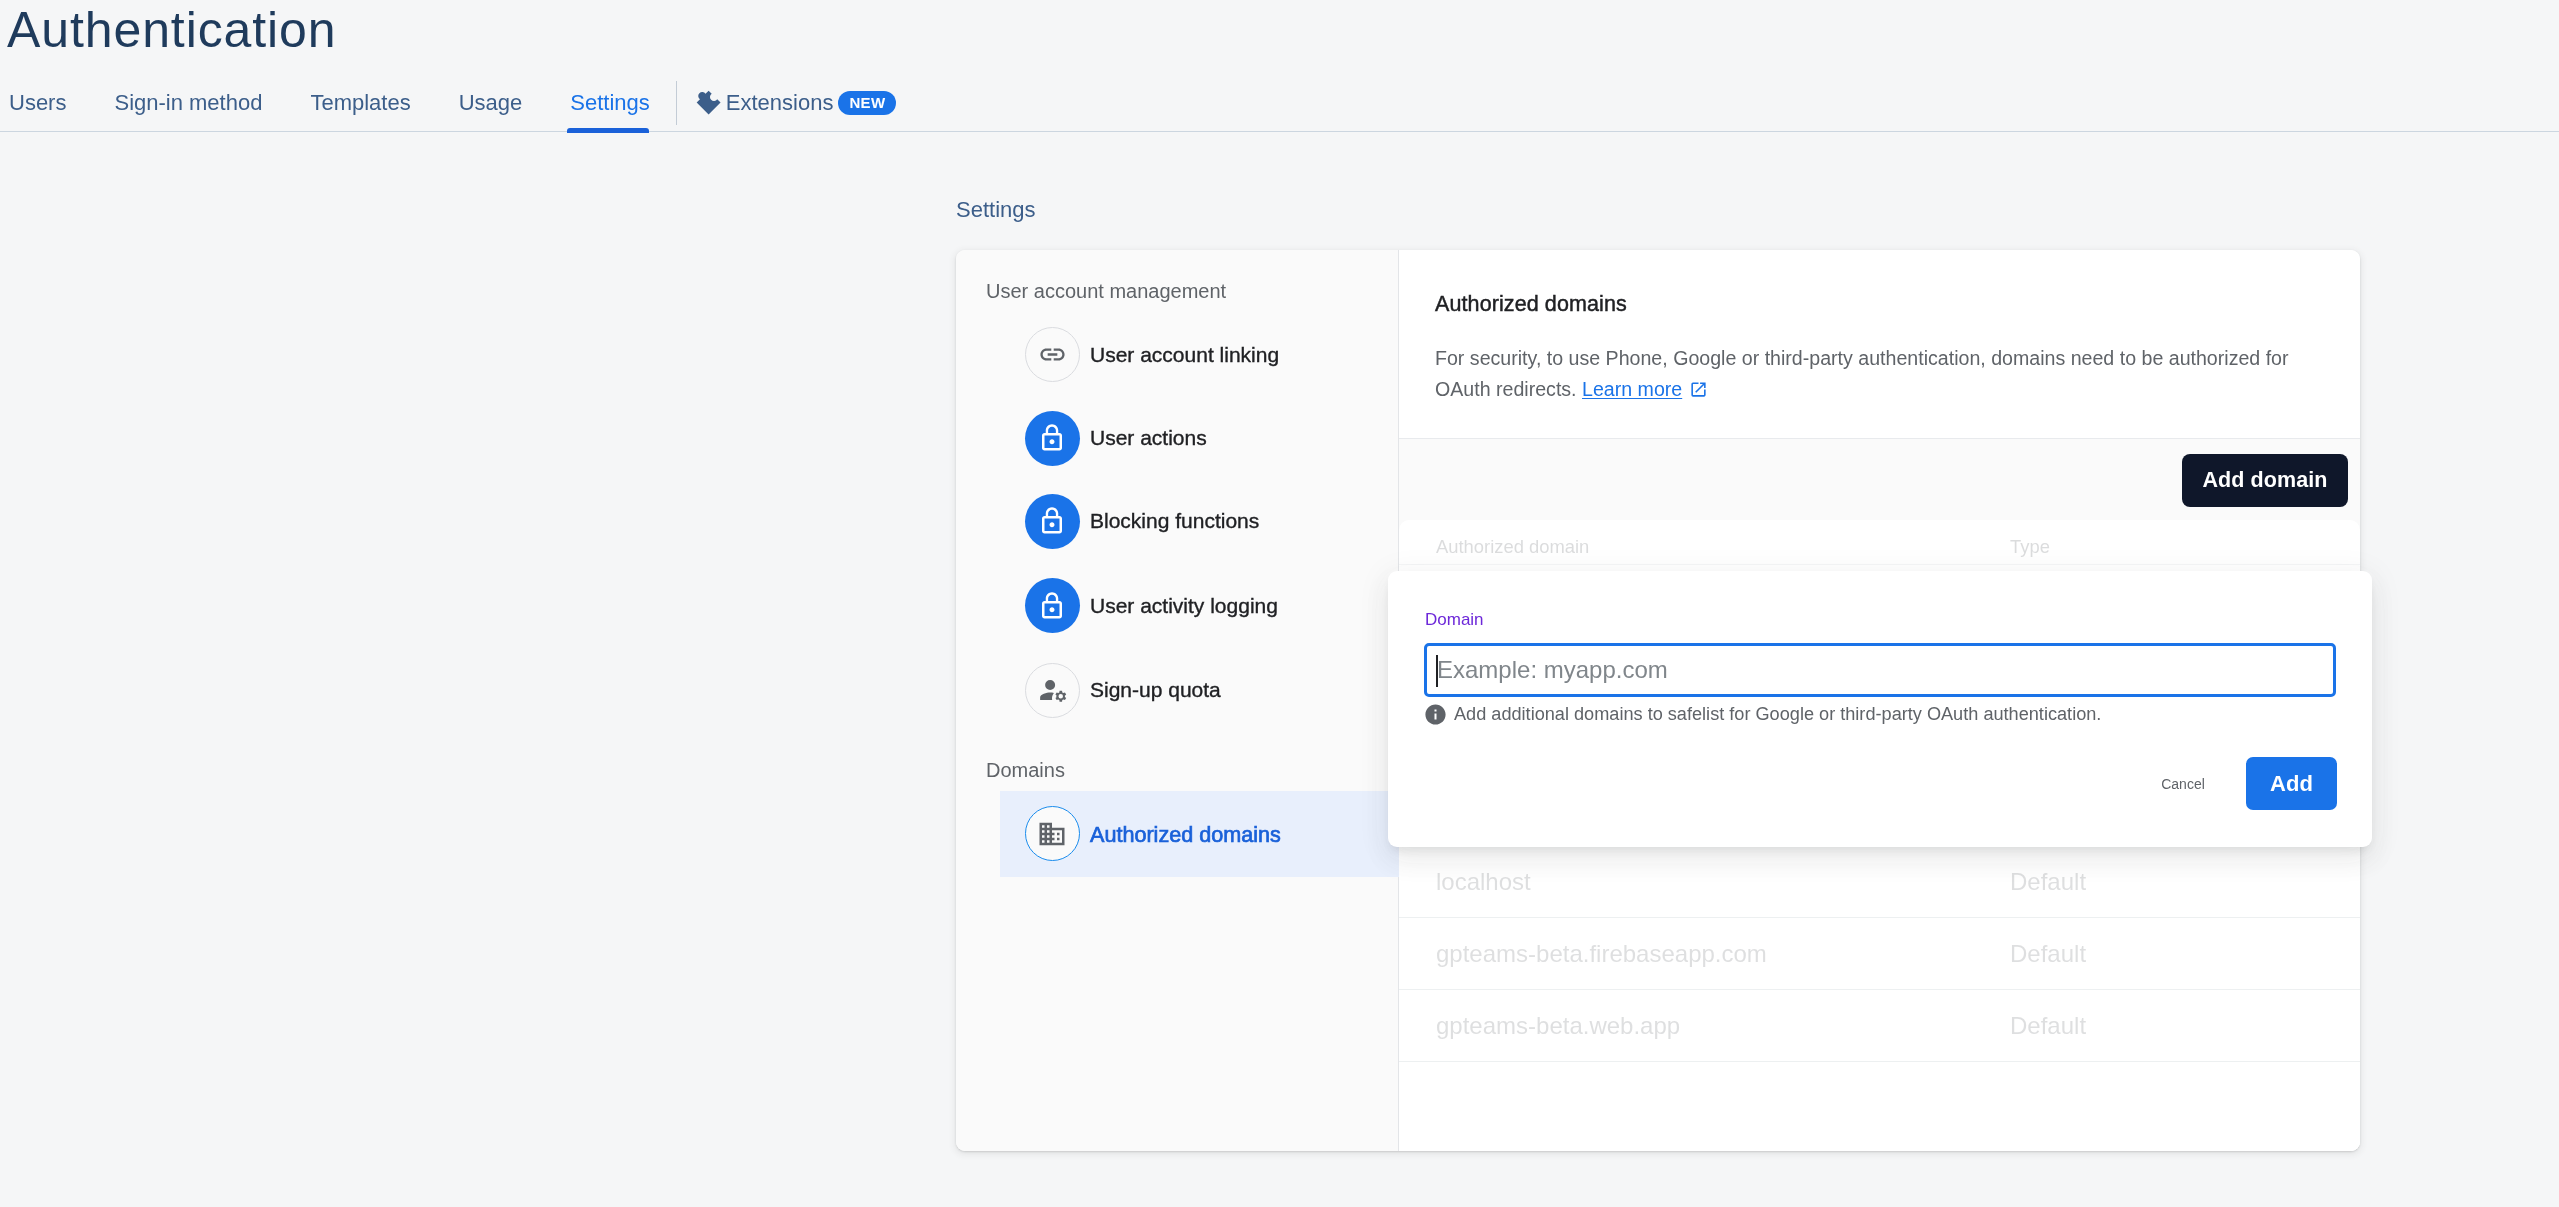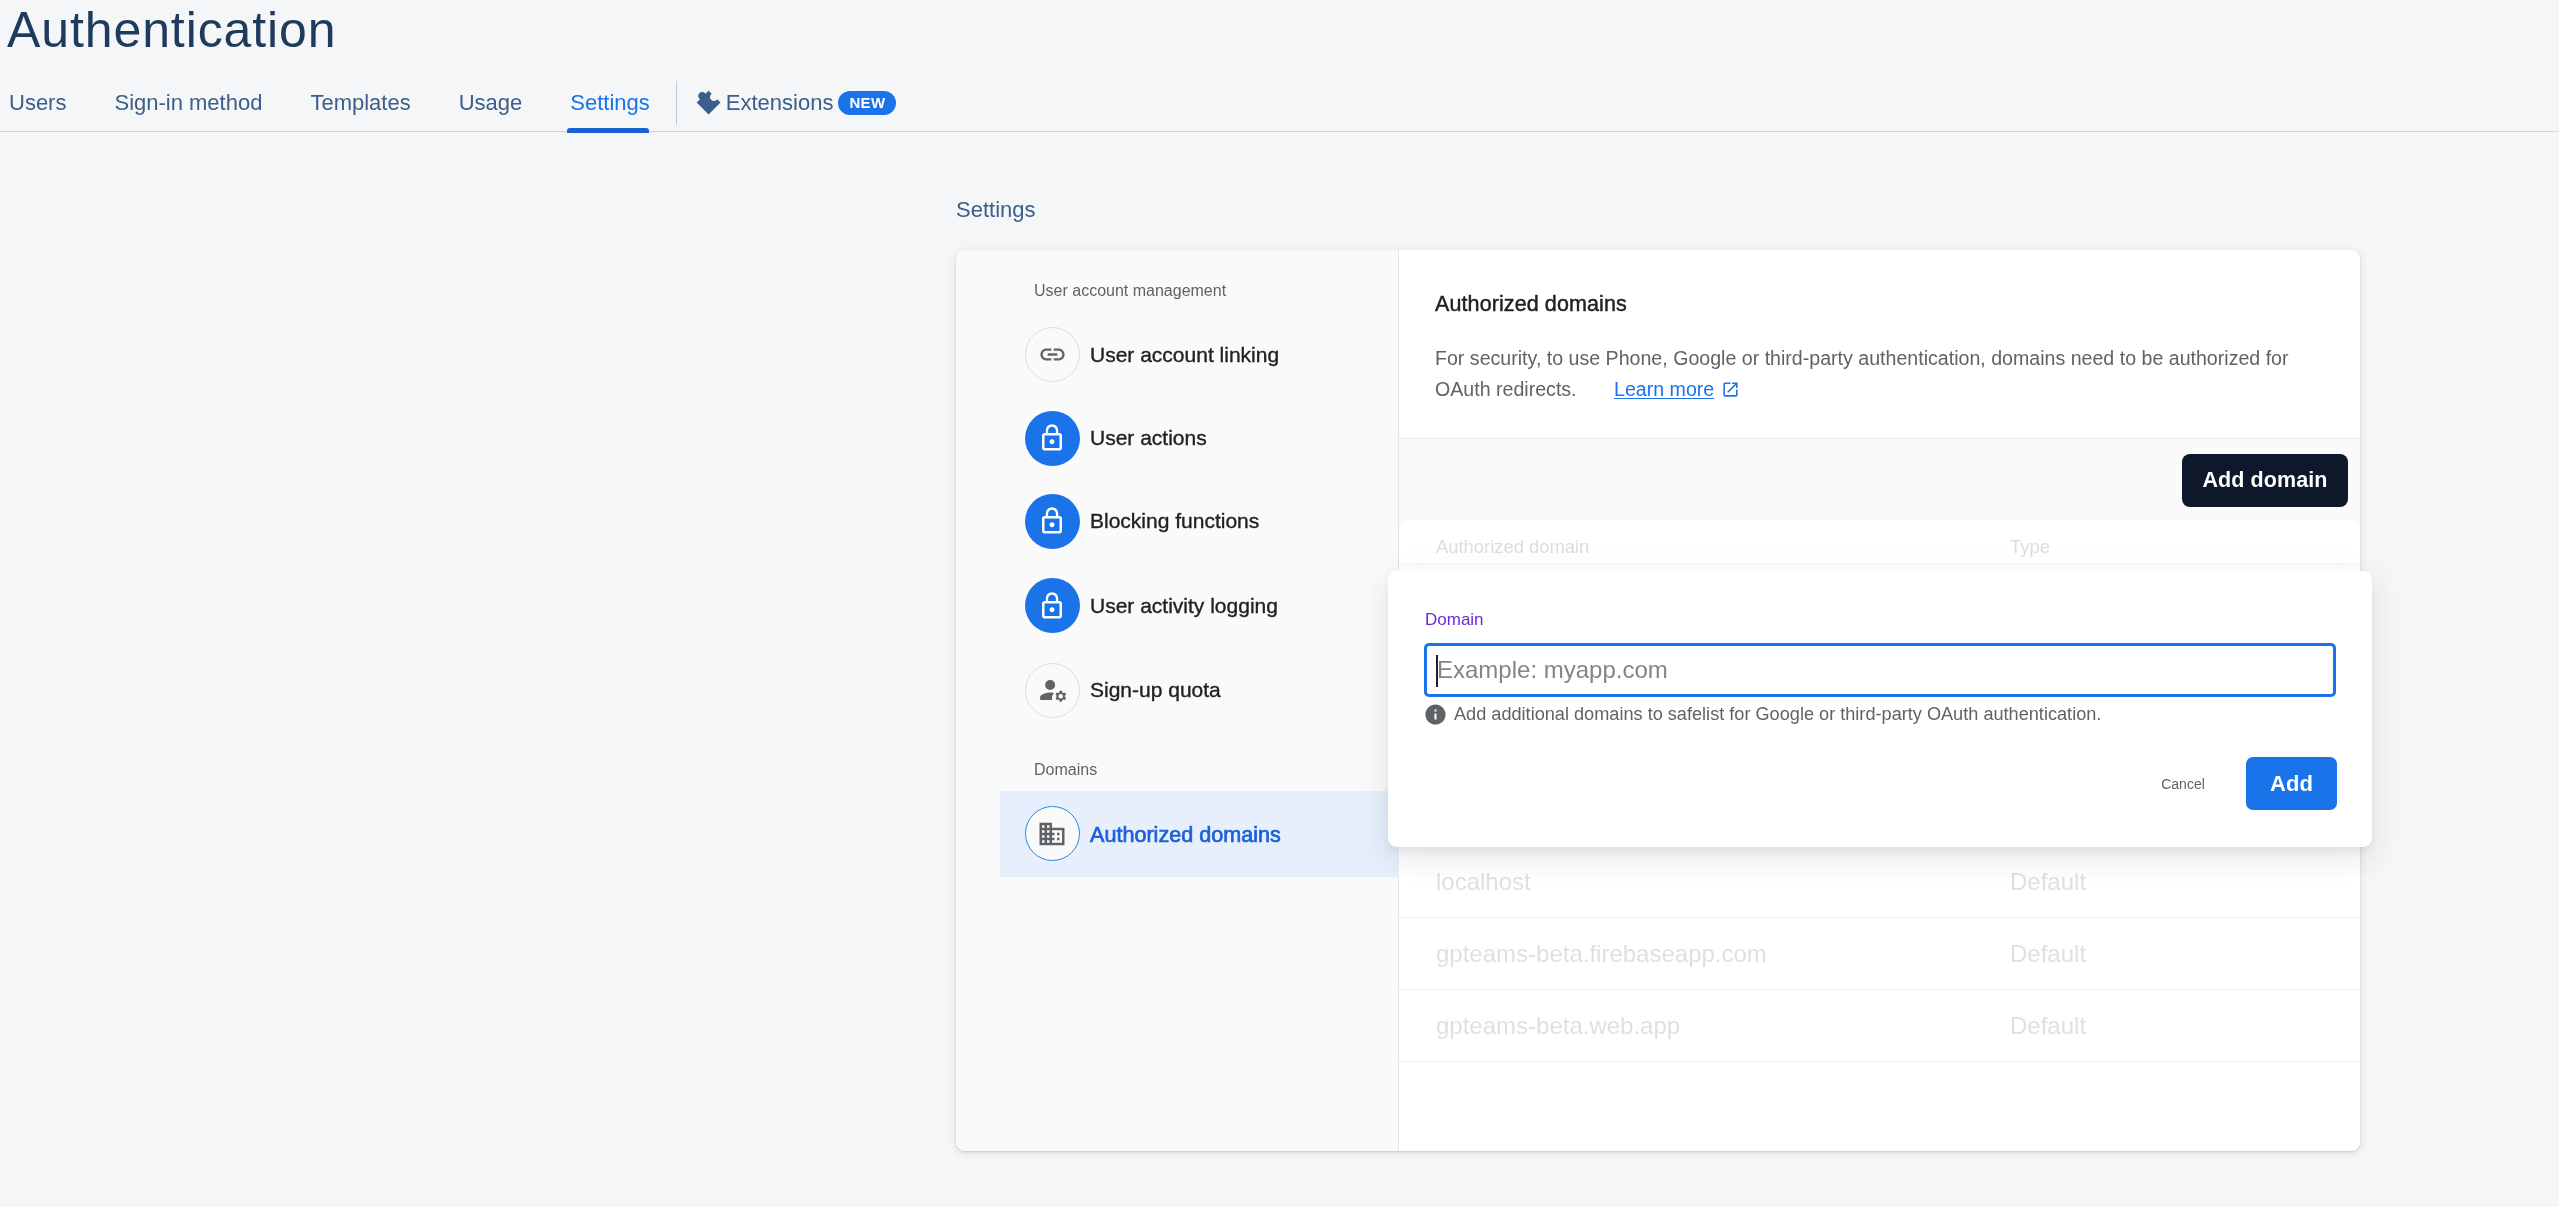--- a/index.html
+++ b/index.html
@@ -21,38 +21,38 @@
   .newbadge{background:#1a73e8;color:#fff;font-size:15px;font-weight:700;letter-spacing:0.3px;border-radius:12px;
             width:58px;height:24px;display:flex;align-items:center;justify-content:center;line-height:1;}
 
   
   .settings-label{position:absolute;left:956px;top:196px;font-size:22px;line-height:28px;color:#3c5e8a;}
   .card{position:absolute;left:956px;top:250px;width:1404px;height:901px;background:#fff;border-radius:9px;
         box-shadow:0 1px 2px 0 rgba(60,64,67,.18),0 2px 6px 2px rgba(60,64,67,.08);display:flex;overflow:hidden;}
 
   
   .sidebar{width:443px;background:#fafafa;border-right:1px solid #e3e5e8;flex:0 0 443px;position:relative;}
-  .sb-group{position:absolute;left:30px;font-size:16px;line-height:24px;color:#5f6368;margin-left:48px;}
+  .sb-group{position:absolute;left:30px;font-size:20px;line-height:24px;color:#5f6368;}
   .sb-item{position:absolute;left:0;width:442px;display:flex;align-items:center;cursor:pointer;margin-left:44px;}
   .sb-item.sel{background:#e8effc;}
   .sb-label{font-size:21px;line-height:26px;color:#202124;font-weight:400;position:absolute;left:90px;
             -webkit-text-stroke:0.35px #202124;}
   .sb-item.sel .sb-label{color:#1a61d9;font-weight:400;font-size:21.6px;-webkit-text-stroke:0.7px #1a61d9;}
   .ico{position:absolute;left:24.5px;width:55px;height:55px;border-radius:50%;display:flex;align-items:center;
        justify-content:center;}
   .ico.plain{border:1px solid #dadce0;background:#fafafa;}
   .ico.blue{background:#1a73e8;}
   .ico.selring{border:1.7px solid #1a8ced;background:#fafafa;}
 
   
   .content{flex:1;position:relative;min-width:0;background:#fff;}
   .c-title{position:absolute;left:36px;top:39px;font-size:21.5px;line-height:30px;font-weight:400;color:#202124;
            -webkit-text-stroke:0.45px #202124;letter-spacing:0.1px;}
   .c-desc{position:absolute;left:36px;top:93px;width:862px;font-size:19.6px;line-height:31px;color:#5f6368;}
-  .lnk{color:#1a73e8;text-decoration:underline;text-underline-offset:2px;margin-left:32px;}
+  .lnk{color:#1a73e8;text-decoration:underline;text-underline-offset:2px;}
   .c-rule{position:absolute;left:0;top:188px;width:961px;height:1px;background:#e8eaed;}
   .toolbar{position:absolute;left:0;top:189px;width:961px;height:93px;background:#fafafa;}
   .addbtn{position:absolute;left:783px;top:204px;width:166px;height:53px;background:#0f172a;color:#fff;border:none;
           border-radius:8px;font-size:21.5px;font-weight:700;cursor:pointer;font-family:inherit;letter-spacing:.1px;}
   .tpanel{position:absolute;left:0;top:270px;width:961px;height:631px;background:#fff;border-radius:10px 10px 0 0;}
   .th{position:absolute;font-size:18.4px;line-height:24px;color:#5f6368;opacity:.22;top:285px;}
   .th1{left:37px;}
   .th2{left:611px;}
   .thrule{position:absolute;left:0;top:314px;width:961px;height:1px;background:#e8eaed;opacity:.45;}
   .trow{position:absolute;left:0;width:961px;height:72px;}

